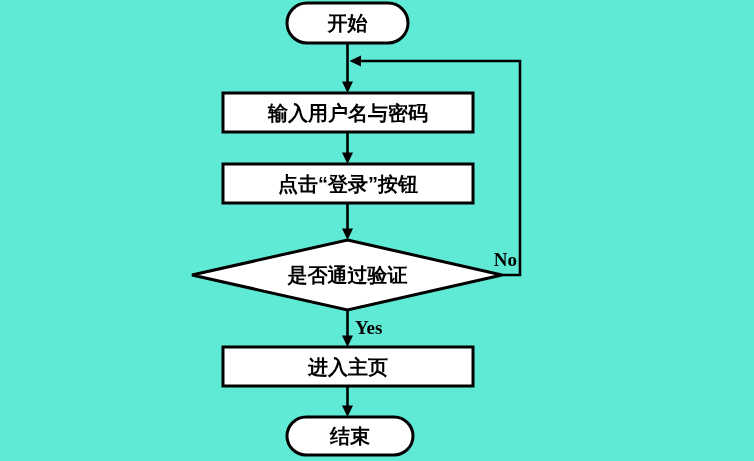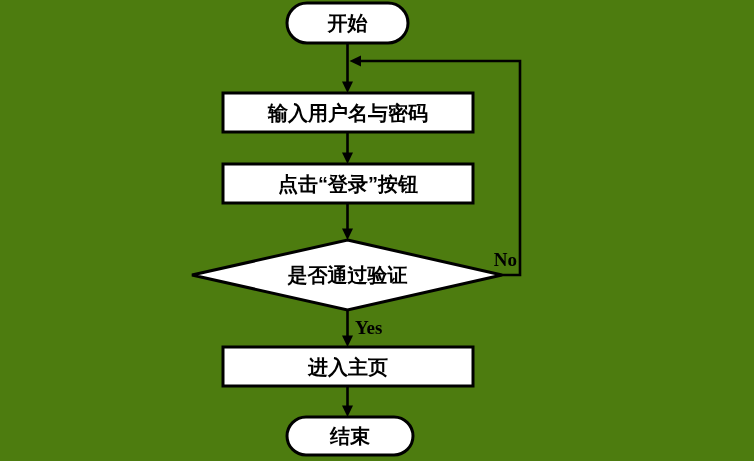--- a/index.html
+++ b/index.html
@@ -4,21 +4,21 @@
 <style>
   html, body {
     margin: 0;
     padding: 0;
     background: #ffffff;
   }
   .stage {
     position: relative;
     width: 754px;
     height: 461px;
-    background: #4d7c0f;
+    background: #5eead4;
     overflow: hidden;
     font-family: "Liberation Sans", sans-serif;
   }
   svg { display: block; }
   .shape {
     fill: #ffffff;
     stroke: #000000;
     stroke-width: 3;
   }
   .edge {

